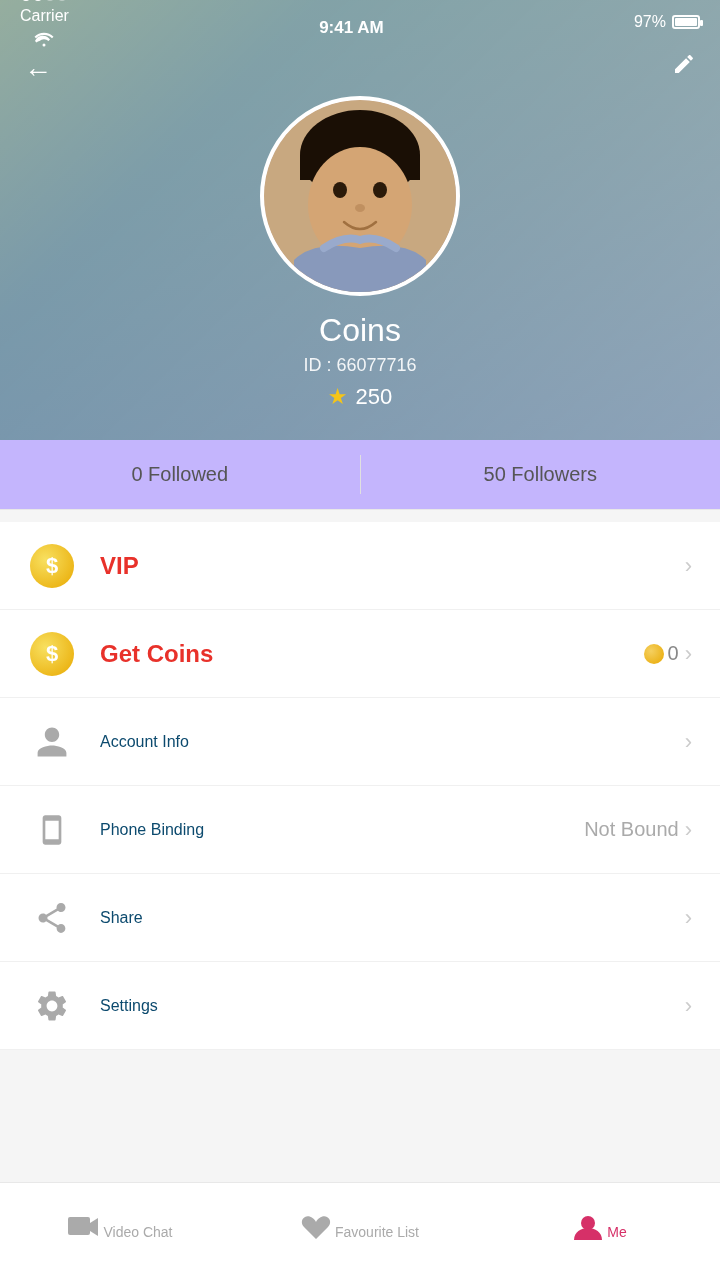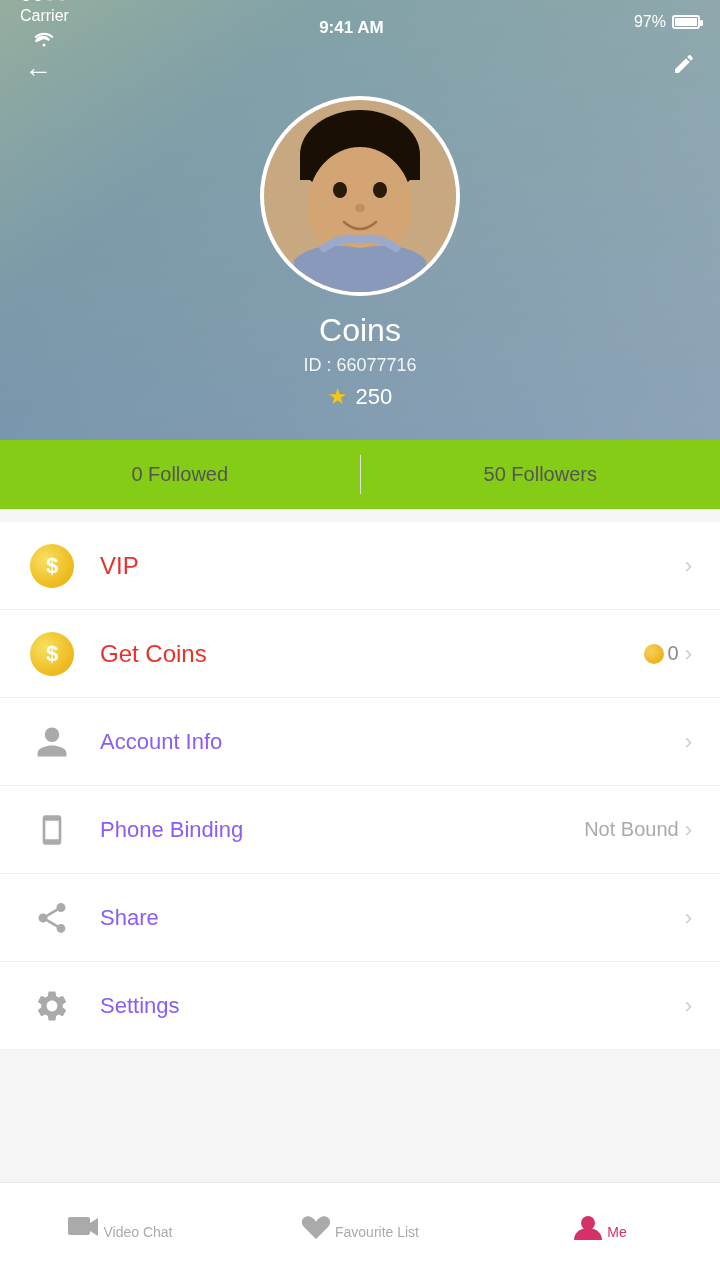--- a/index.html
+++ b/index.html
@@ -113,21 +113,21 @@
     }
     .hero-stars {
       display: flex; align-items: center; gap: 8px;
     }
     .star-icon { color: #f5c518; font-size: 22px; }
     .hero-score { color: white; font-size: 22px; }
 
     
     .stats-bar {
       display: flex; width: 720px; height: 70px;
-      background: #84cc16;
+      background: #c4b5fd;
       border-bottom: 1px solid #e8e8e8;
       justify-content: center;
     }
     .stat-item {
       flex: 1; display: flex; align-items: center; justify-content: center;
       cursor: pointer;
       font-size: 20px; color: #555;
     }
     .stat-divider {
       width: 1px; background: #e0e0e0; align-self: stretch; margin: 15px 0;
@@ -147,23 +147,23 @@
       cursor: pointer;
       background: white;
     }
     .menu-icon {
       width: 48px; height: 48px;
       display: flex; align-items: center; justify-content: center;
       margin-right: 24px;
       flex-shrink: 0;
     }
     .menu-label {
-      flex: 1; font-size: 22px; color: #8b5cf6;
-    }
-    .menu-label.red { color: #e8312a; font-size: 24px; }
+      flex: 1; font-size: 16px; color: #0c4a6e;
+    }
+    .menu-label.red { color: #e8312a; font-size: 24px; font-weight: bold; }
     .menu-right {
       display: flex; align-items: center; gap: 6px;
       color: #aaa; font-size: 20px;
     }
     .chevron {
       color: #ccc; font-size: 22px;
     }
     .coin-badge {
       display: flex; align-items: center; gap: 4px;
       color: #888; font-size: 20px;

